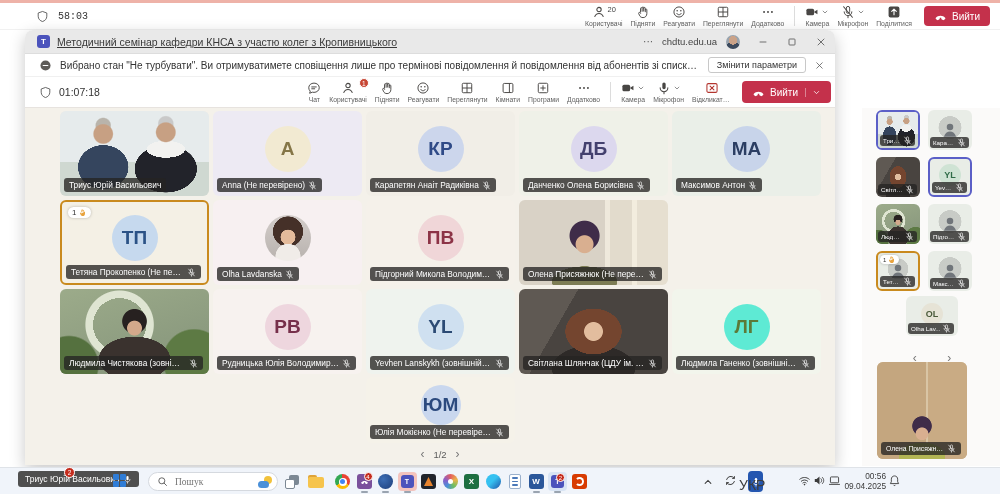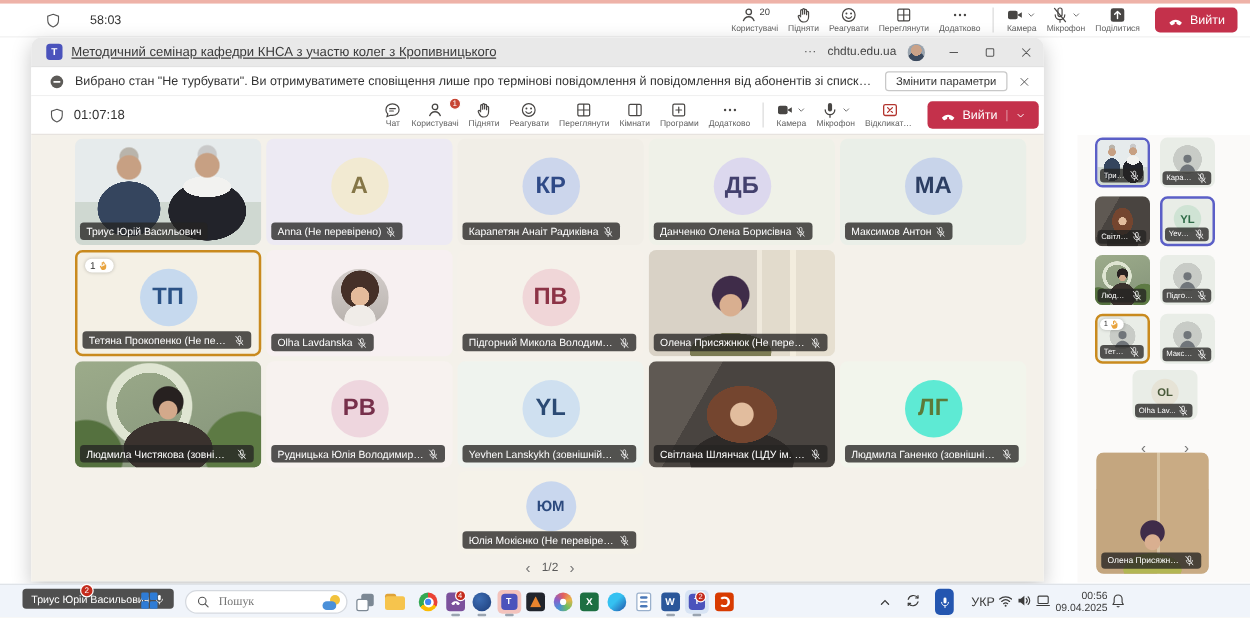--- a/index.html
+++ b/index.html
@@ -5,21 +5,21 @@
   html,body{margin:0;padding:0;}
   body{width:1000px;height:494px;position:relative;overflow:hidden;background:#fff;
        font-family:"Liberation Sans","DejaVu Sans",sans-serif;-webkit-font-smoothing:antialiased;}
   .abs{position:absolute;}
   .svgw{display:inline-flex;align-items:center;justify-content:center;flex:0 0 auto;}
   .svgw svg{width:100%;height:100%;display:block;}
 
   
   #topstrip{left:0;top:0;width:1000px;height:3px;background:#eeb2a8;}
   #outerbar{left:0;top:3px;width:1000px;height:27px;background:#fff;display:flex;align-items:center;border-bottom:1px solid #f1f1f1;box-sizing:border-box;}
-  #outer-timer{display:flex;align-items:center;gap:23px;margin-left:36px;font-size:10px;color:#333;}
+  #outer-timer{display:flex;align-items:center;gap:9px;margin-left:36px;font-size:10px;color:#333;font-family:Liberation Mono, monospace;}
   #outer-actions{margin-left:auto;display:flex;align-items:flex-start;}
   .tb{display:flex;flex-direction:column;align-items:center;gap:1px;padding:1px 4px;position:relative;border-radius:4px;}
   .tb .lb{font-size:6.8px;color:#616161;white-space:nowrap;}
   .ticon{height:14px;display:flex;align-items:center;gap:2px;}
   .cnt{font-size:7.5px;color:#444;align-self:flex-start;}
   .vdiv{width:1px;height:20px;background:#dcdcdc;margin:2px 6px 0 6px;}
   .nbadge{position:absolute;top:-2px;right:2px;background:#c74634;color:#fff;font-size:6.5px;min-width:10px;height:10px;
           border-radius:6px;display:flex;align-items:center;justify-content:center;border:1px solid #fff;box-sizing:border-box;}
   .leave{background:#c4314b;color:#fff;border:none;border-radius:4px;display:flex;align-items:center;gap:5px;
          font-size:10px;padding:0 10px;height:20px;font-family:inherit;}
@@ -690,21 +690,21 @@
               <svg viewBox="0 0 16 16">
                 <rect x="6.1" y="1.6" width="3.8" height="7.8" rx="1.9" fill="none" stroke="currentColor" stroke-width="1.1"></rect>
                 <path d="M3.6 7.8c0 2.5 2 4.4 4.4 4.4s4.4-1.9 4.4-4.4M8 12.2v2.4" fill="none" stroke="currentColor" stroke-width="1.1" stroke-linecap="round"></path>
                 <path d="M3 2l10 12" stroke="currentColor" stroke-width="1.2" stroke-linecap="round"></path>
               </svg>
             </span>
           </div>
         </div>
       </div>
       <div class="tile" style="position:absolute;left:341px;top:269px;width:149px;height:66px;background:#f5f2e9;">
-        <div class="avatar" style="width:40px;height:40px;font-size:12px;background:#c9d7ee;color:#2c4a7e">ЮМ</div>
+        <div class="avatar" style="width:40px;height:40px;font-size:19px;background:#c9d7ee;color:#2c4a7e">ЮМ</div>
         <div class="nameplate">
           <span class="nptext">Юлія Мокієнко (Не перевірено)</span>
           <span class="svgw" style="width:9px;height:9px;color:#fff">
             <svg viewBox="0 0 16 16">
               <rect x="6.1" y="1.6" width="3.8" height="7.8" rx="1.9" fill="none" stroke="currentColor" stroke-width="1.1"></rect>
               <path d="M3.6 7.8c0 2.5 2 4.4 4.4 4.4s4.4-1.9 4.4-4.4M8 12.2v2.4" fill="none" stroke="currentColor" stroke-width="1.1" stroke-linecap="round"></path>
               <path d="M3 2l10 12" stroke="currentColor" stroke-width="1.2" stroke-linecap="round"></path>
             </svg>
           </span>
         </div>
@@ -1025,21 +1025,21 @@
           </svg>
         </span>
  <span id="tray-mic">
           <span class="svgw" style="width:10px;height:10px;color:#fff">
             <svg viewBox="0 0 16 16">
               <rect x="6.1" y="1.6" width="3.8" height="7.8" rx="1.9" fill="currentColor"></rect>
               <path d="M3.6 7.8c0 2.5 2 4.4 4.4 4.4s4.4-1.9 4.4-4.4M8 12.2v2.4" fill="none" stroke="currentColor" stroke-width="1.2" stroke-linecap="round"></path>
             </svg>
           </span>
         </span>
- <span class="trayitem" style="left:777px;font-size:10px;top:9px;">УКР</span>
+ <span class="trayitem" style="left:739px;font-size:14px;top:9px;">УКР</span>
  <span class="trayitem svgw" style="left:798px;width:13px;height:13px;">
           <svg viewBox="0 0 16 16">
             <path d="M2.2 6.4c3.4-2.9 8.2-2.9 11.6 0M4.1 8.8c2.3-2 5.5-2 7.8 0M6 11c1.2-1 2.8-1 4 0" fill="none" stroke="currentColor" stroke-width="1.2" stroke-linecap="round"></path>
             <circle cx="8" cy="13" r="1" fill="currentColor"></circle>
           </svg>
         </span>
  <span class="trayitem svgw" style="left:813px;width:13px;height:13px;">
           <svg viewBox="0 0 16 16">
             <path d="M2.2 6.2v3.6h2.2L8 12.8V3.2L4.4 6.2z" fill="currentColor"></path>
             <path d="M9.8 5.8c1.3 1.3 1.3 3.1 0 4.4M11.6 4.2c2.2 2.1 2.2 5.5 0 7.6" fill="none" stroke="currentColor" stroke-width="1.1" stroke-linecap="round"></path>

